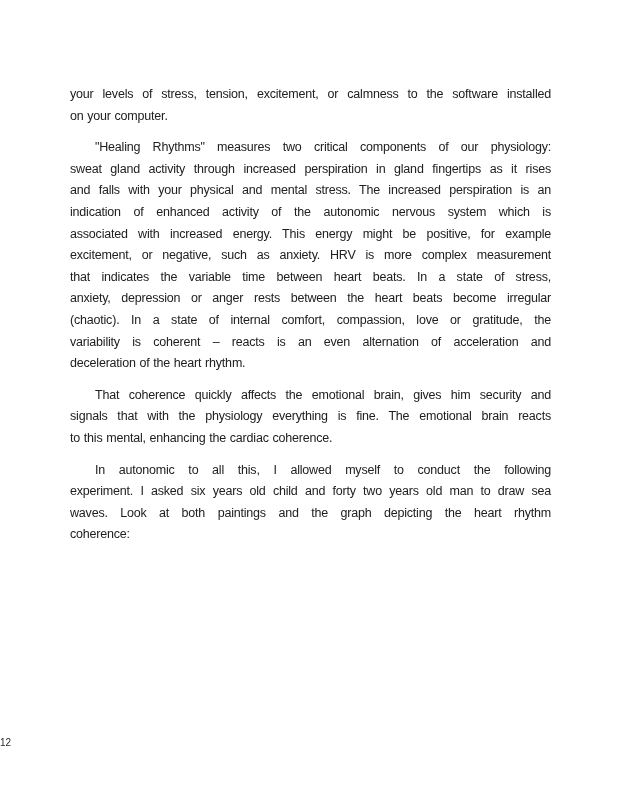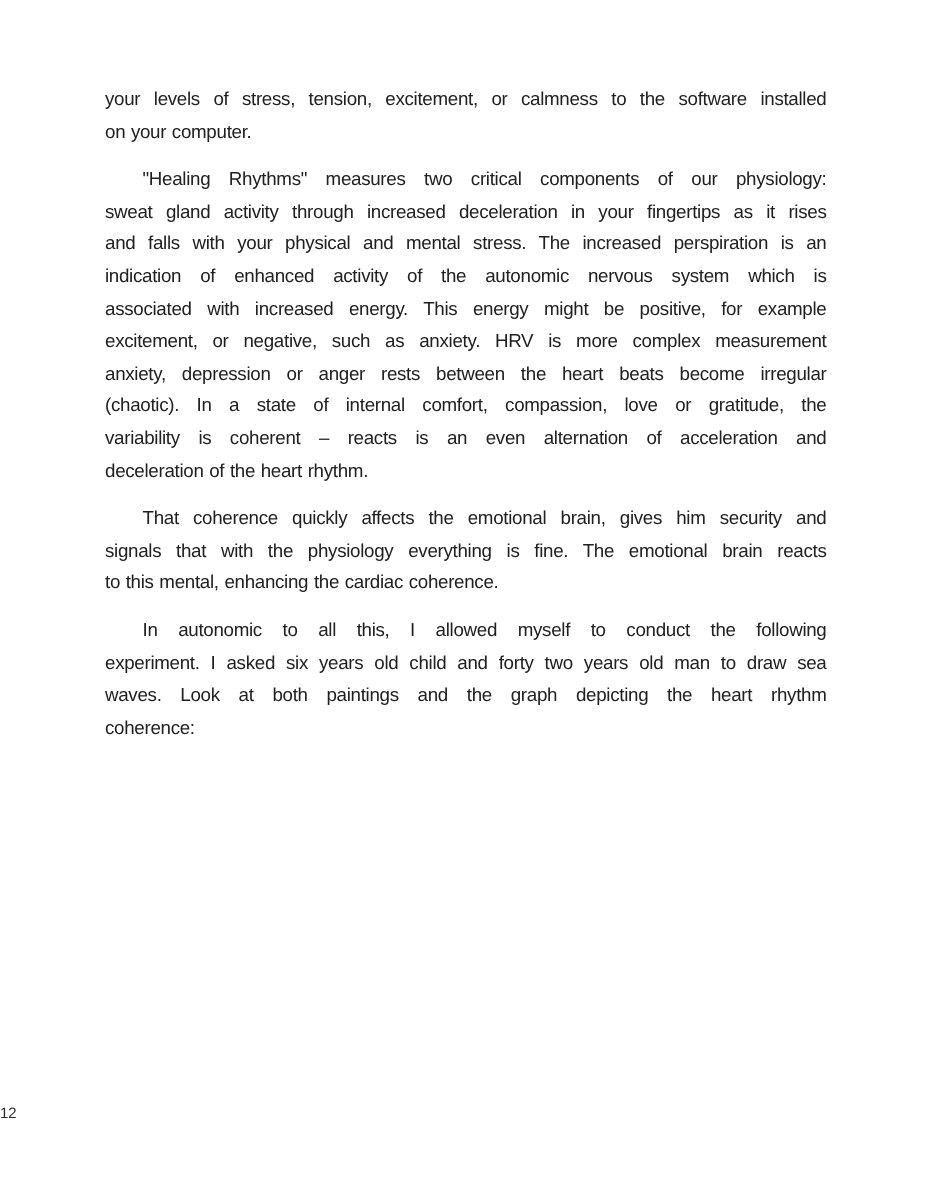--- a/index.html
+++ b/index.html
@@ -11,21 +11,21 @@
     color: #202020;
   }
   .page {
     position: relative;
     width: 620px; height: 802px;
     background: #ffffff;
     overflow: hidden;
   }
   .textblock {
     position: absolute;
-    left: 70px; top: 56px;
+    left: 70px; top: 84px;
     width: 481px;
     font-size: 12.5px;
     letter-spacing: -0.2px;
     line-height: 21.6px;
     word-spacing: 0.5px;
   }
   .para { margin: 0 0 10px 0; padding: 0; }
   .ln {
     text-align: justify;
     text-align-last: justify;
@@ -52,25 +52,26 @@
 
   <div class="textblock">
 
     <div class="para">
       <div class="ln">your levels of stress, tension, excitement, or calmness to the software installed</div>
       <div class="ln ln-last">on your computer.</div>
     </div>
 
     <div class="para">
       <div class="ln ln-first">"Healing Rhythms" measures two critical components of our physiology:</div>
-      <div class="ln">sweat gland activity through increased deceleration in your fingertips as it rises</div>
+      <div class="ln">sweat gland activity through increased perspiration in gland fingertips as it rises</div>
       <div class="ln">and falls with your physical and mental stress. The increased perspiration is an</div>
       <div class="ln">indication of enhanced activity of the autonomic nervous system which is</div>
       <div class="ln">associated with increased energy. This energy might be positive, for example</div>
       <div class="ln">excitement, or negative, such as anxiety. HRV is more complex measurement</div>
+      <div class="ln">that indicates the variable time between heart beats. In a state of stress,</div>
       <div class="ln">anxiety, depression or anger rests between the heart beats become irregular</div>
       <div class="ln">(chaotic). In a state of internal comfort, compassion, love or gratitude, the</div>
       <div class="ln">variability is coherent – reacts is an even alternation of acceleration and</div>
       <div class="ln ln-last">deceleration of the heart rhythm.</div>
     </div>
 
     <div class="para">
       <div class="ln ln-first">That coherence quickly affects the emotional brain, gives him security and</div>
       <div class="ln">signals that with the physiology everything is fine. The emotional brain reacts</div>
       <div class="ln ln-last">to this mental, enhancing the cardiac coherence.</div>

